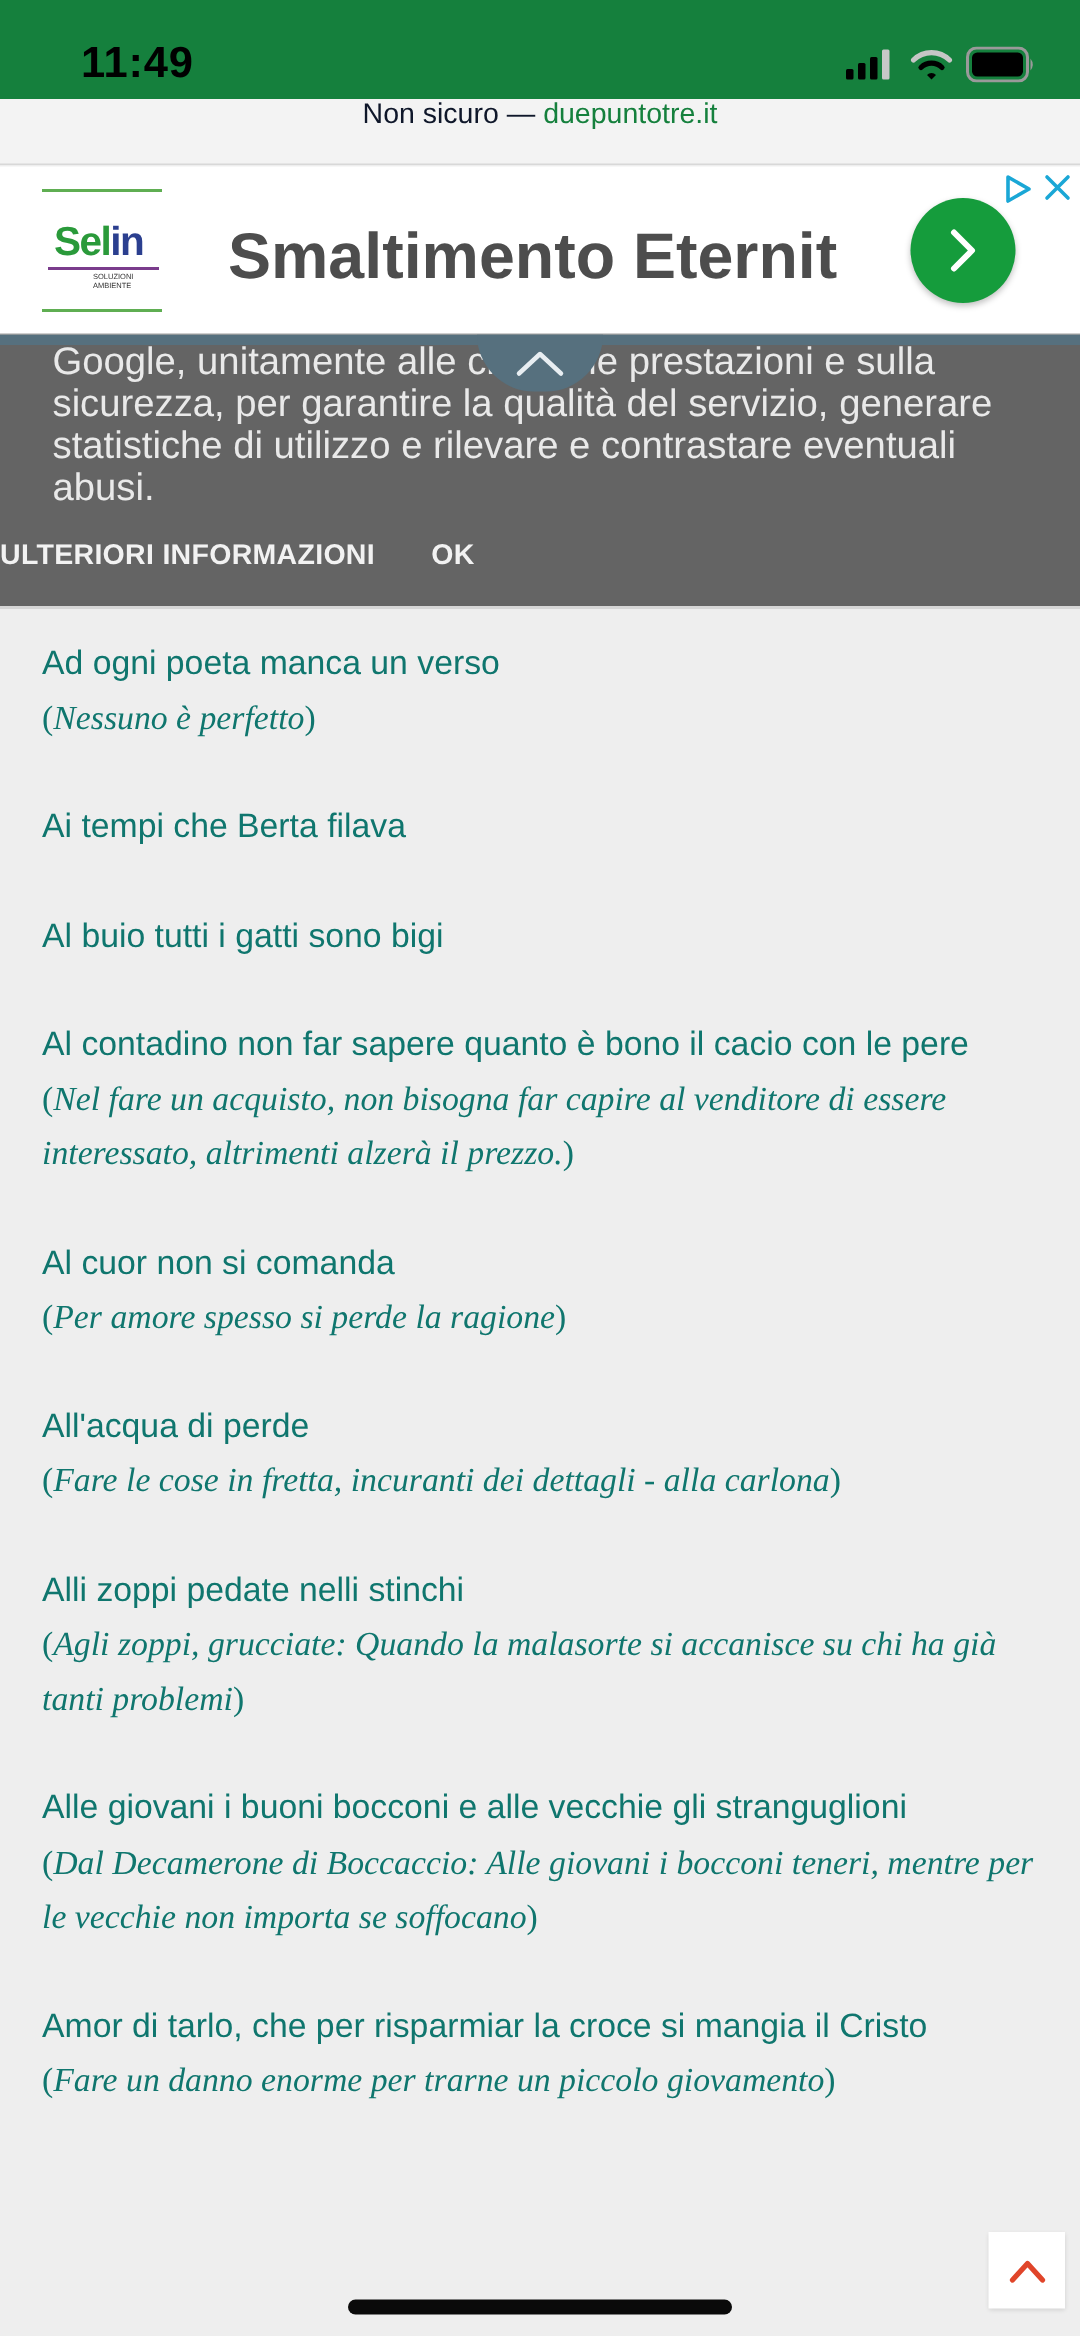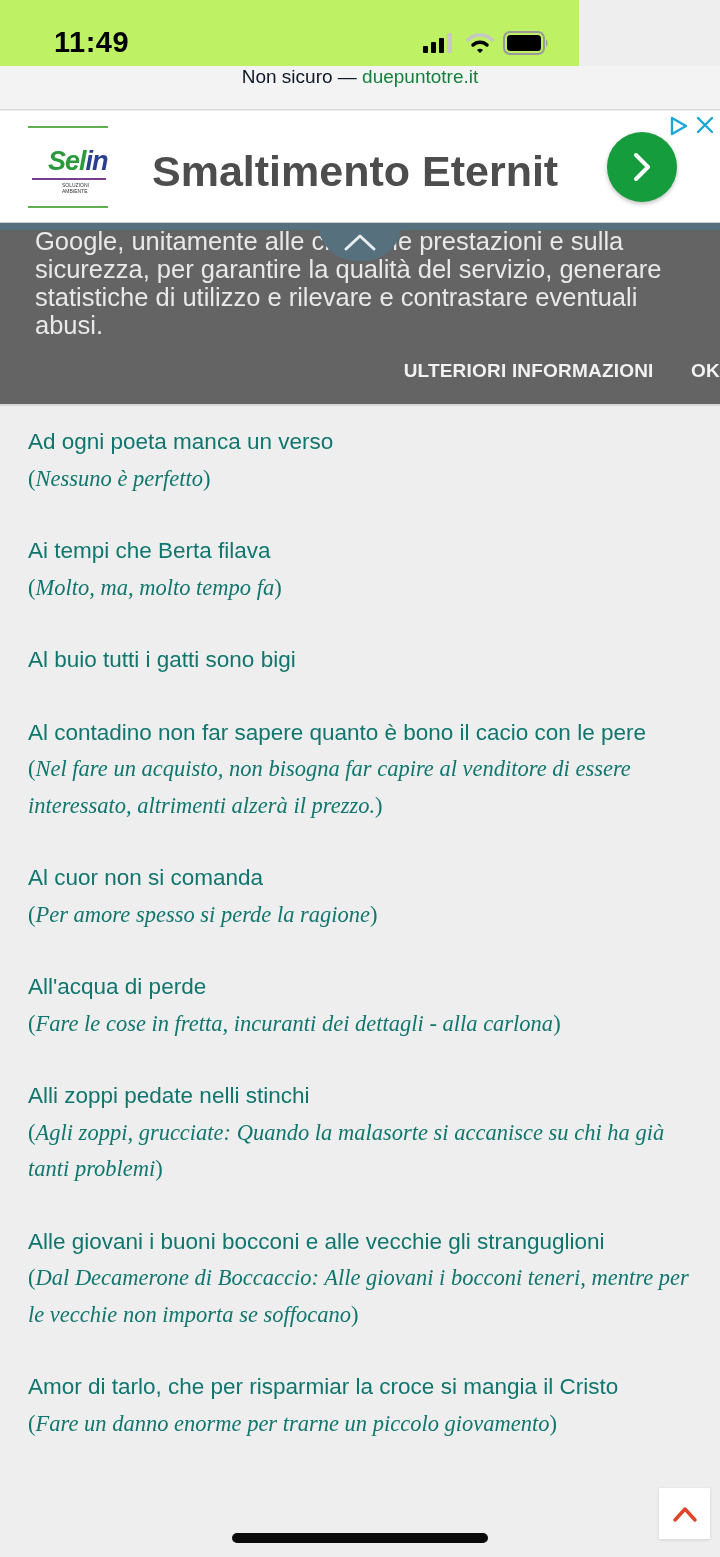--- a/index.html
+++ b/index.html
@@ -2,22 +2,22 @@
 <html><head>
 <meta charset="utf-8">
 <style>
   * { box-sizing: border-box; margin: 0; padding: 0; }
   html, body {
     width: 720px; height: 1557px; overflow: hidden;
     background: #eeeeee;
     font-family: "Liberation Sans", "DejaVu Sans", sans-serif;
   }
   .status-bar {
-    position: absolute; left: 0; top: 0; width: 579px; height: 66px;
-    background: #bef264;
+    position: absolute; left: 0; top: 0; width: 720px; height: 66px;
+    background: #15803d;
   }
   .status-time {
     position: absolute; left: 54px; top: 26px;
     font-size: 29px; font-weight: bold; color: #000; letter-spacing: 0.5px;
   }
   .status-icons { position: absolute; right: 30px; top: 31px; display: flex; align-items: center; gap: 9px; }
   .url-bar {
     position: absolute; left: 0; top: 66px; width: 720px; height: 44px;
     background: #f3f3f3; text-align: center; font-size: 19px;
     border-bottom: 1px solid #d8d8d8;
@@ -27,21 +27,21 @@
 
   .ad-banner {
     position: absolute; left: 0; top: 111px; width: 720px; height: 112px;
     background: #ffffff; border-bottom: 1px solid #cfcfcf;
   }
   .ad-logo { position: absolute; left: 28px; top: 15px; width: 80px; height: 82px; }
   .ad-logo .line { position: absolute; left: 0; width: 80px; height: 2px; background: #5fae52; }
   .ad-logo .line.top { top: 0; }
   .ad-logo .line.bottom { top: 80px; }
   .ad-logo .brand {
-    position: absolute; left: 20px; top: 20px; font-size: 27px; font-weight: bold; font-style: italic;
+    position: absolute; left: 8px; top: 20px; font-size: 27px; font-weight: bold; 
     color: #2a9a3a; letter-spacing: -1px;
   }
   .ad-logo .brand .in { color: #2b3f8f; }
   .ad-logo .underline { position: absolute; left: 4px; top: 52px; width: 74px; height: 2px; background: #7a3c8c; }
   .ad-logo .tag { position: absolute; left: 34px; top: 56px; font-size: 5px; color: #333; }
   .ad-title {
     position: absolute; left: 152px; top: 36px; font-size: 43px; font-weight: bold; color: #4d4d4d;
   }
   .ad-cta {
     position: absolute; left: 607px; top: 132px; width: 70px; height: 70px; border-radius: 50%;
@@ -59,21 +59,21 @@
   .consent-text {
     position: absolute; left: 35px; top: 4px; width: 660px;
     font-size: 25.5px; line-height: 28px; color: #e9e9e9;
   }
   .consent-collapse {
     position: absolute; left: 318px; top: 0; width: 84px; height: 38px;
     background: #56707e; border-radius: 0 0 42px 42px;
     display: flex; align-items: center; justify-content: center;
   }
   .consent-actions {
-    position: absolute; left: 0; top: 137px; width: 720px; text-align: right;
+    position: absolute; left: 0; top: 137px; width: 720px; text-align: left;
     font-size: 19px; font-weight: bold; color: #f2f2f2; letter-spacing: 0.2px;
   }
   .consent-actions span { display: inline-block; cursor: pointer; }
   .consent-actions .more { margin-right: 32px; }
   .consent-bottom { position: absolute; left: 0; top: 404px; width: 720px; height: 2px; background: #d6d6d6; }
 
   .content { position: absolute; left: 28px; top: 424px; width: 670px; }
   .proverb { margin-bottom: 36px; }
   .proverb p { font-size: 22.5px; line-height: 36.5px; color: #0f766e; }
   .proverb .meaning { font-style: normal; font-family: Liberation Serif, serif; }
@@ -156,21 +156,20 @@
 </div>
 <div class="consent-bottom"></div>
 
 <div class="content">
   <div class="proverb">
     <p>Ad ogni poeta manca un verso</p>
     <p class="meaning"><span>(</span><em>Nessuno è perfetto</em><span>)</span></p>
   </div>
   <div class="proverb">
     <p>Ai tempi che Berta filava</p>
-    <p class="meaning"><span>(</span><em>Molto, ma, molto tempo fa</em><span>)</span></p>
   </div>
   <div class="proverb">
     <p>Al buio tutti i gatti sono bigi</p>
   </div>
   <div class="proverb">
     <p>Al contadino non far sapere quanto è bono il cacio con le pere</p>
     <p class="meaning"><span>(</span><em>Nel fare un acquisto, non bisogna far capire al venditore di essere interessato, altrimenti alzerà il prezzo.</em><span>)</span></p>
   </div>
   <div class="proverb">
     <p>Al cuor non si comanda</p>

